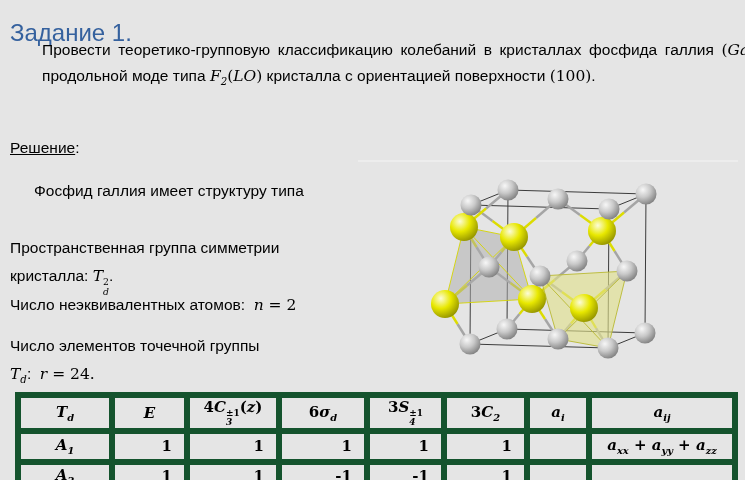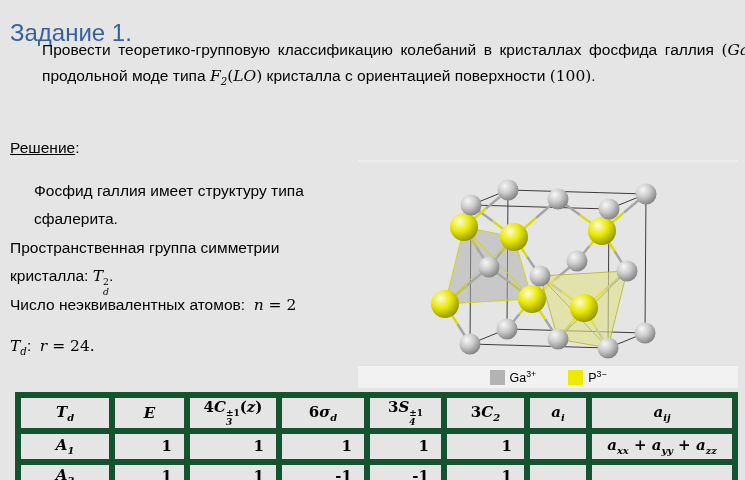--- a/index.html
+++ b/index.html
@@ -73,33 +73,33 @@
   <div class="task" id="task">
       <div class="line">Провести теоретико-групповую классификацию колебаний в кристаллах фосфида галлия <span class="mr">(</span><span class="mi">GaP</span><span class="mr">)</span>.</div>
       <div class="line last">продольной моде типа <span class="mi">F</span><sub class="ms">2</sub><span class="mr">(</span><span class="mi">LO</span><span class="mr">)</span> кристалла с ориентацией поверхности <span class="mr">(100)</span>.</div>
     </div>
 
   <div class="solution"><span class="u">Решение</span><span>:</span></div>
 
   <div id="paras">
       <div class="para p0">
         <div>Фосфид галлия имеет структуру типа</div>
-        <div>сфалерита.</div>
       </div>
       <div class="para p1">
         <div>Пространственная группа симметрии</div>
         <div>кристалла: <span class="mi">T</span><span class="ss">
             <span>2</span>
             <span class="sb">d</span>
           </span>.</div>
       </div>
       <div class="para p2">
         <div>Число неэквивалентных атомов: &nbsp;<span class="mi">n</span><span class="mr"> = 2</span></div>
       </div>
       <div class="para p3">
+        <div>Число элементов точечной группы</div>
         <div><span class="mi">T</span><sub class="ms">d</sub>: &nbsp;<span class="mi">r</span><span class="mr"> = 24.</span></div>
       </div>
     </div>
 
   <div class="figure">
     <div class="figure-top"></div>
     <svg class="crystal" id="crystal" width="380" height="202" viewBox="0 0 380 202">
         <defs>
           <radialGradient id="gradGa" cx="35%" cy="30%" r="80%">
             <stop offset="0" stop-color="#f7f7f7"></stop>
@@ -184,30 +184,20 @@
         <circle cx="244" cy="69" r="14" fill="url(#gradP)"></circle>
         <circle cx="156" cy="75" r="14" fill="url(#gradP)"></circle>
         <circle cx="174" cy="137" r="14" fill="url(#gradP)"></circle>
         <circle cx="226" cy="146" r="14" fill="url(#gradP)"></circle>
         <circle cx="182" cy="114" r="10.5" fill="url(#gradGa)"></circle>
         <circle cx="113" cy="43" r="10.5" fill="url(#gradGa)"></circle>
         <circle cx="251" cy="47" r="10.5" fill="url(#gradGa)"></circle>
         <circle cx="112" cy="182" r="10.5" fill="url(#gradGa)"></circle>
         <circle cx="250" cy="186" r="10.5" fill="url(#gradGa)"></circle>
       </svg>
-    <div class="legend" id="legend">
-        <span class="item">
-          <span class="swatch" style="background: rgb(179, 179, 179);"></span>
-          <span>Ga<sup class="ms">3+</sup></span>
-        </span>
-        <span class="item">
-          <span class="swatch" style="background: rgb(235, 235, 0);"></span>
-          <span>P<sup class="ms">3−</sup></span>
-        </span>
-      </div>
   </div>
 
   <table class="char-table">
     <colgroup>
       <col style="width:94px">
         <col style="width:75px">
         <col style="width:92px">
         <col style="width:88px">
       <col style="width:77px">
         <col style="width:83px">

